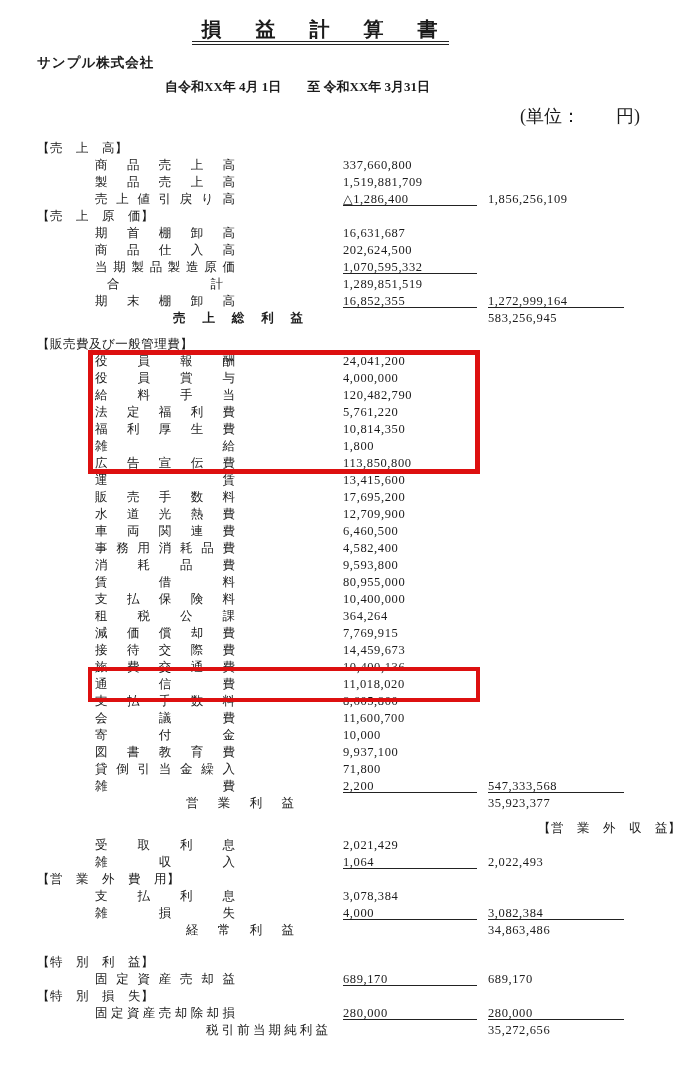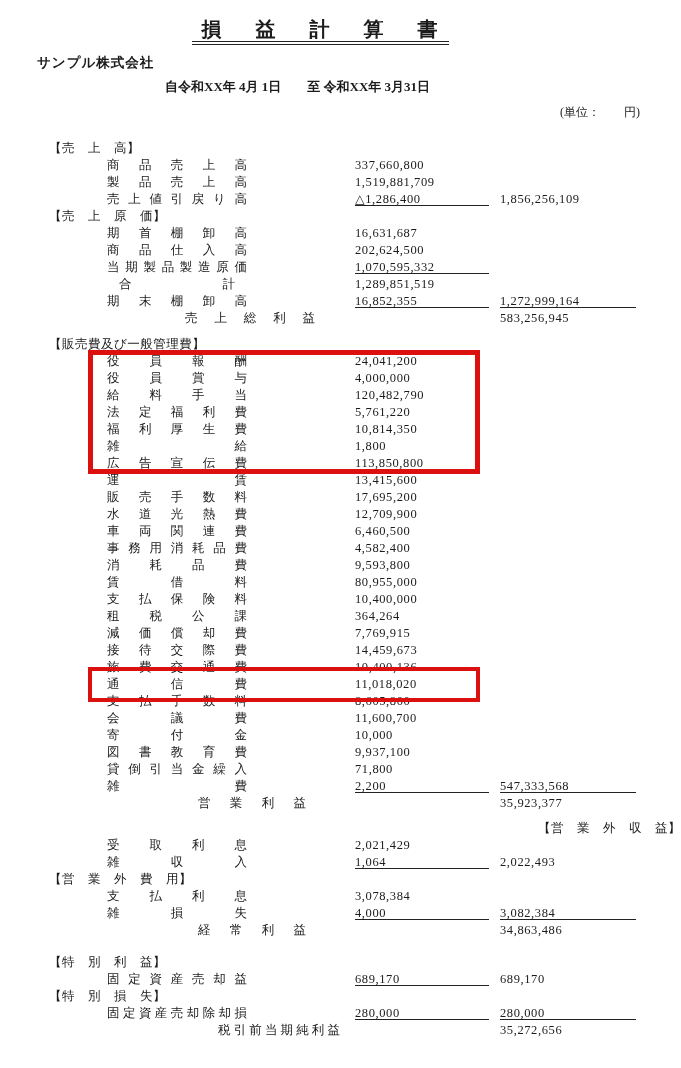--- a/index.html
+++ b/index.html
@@ -8,36 +8,36 @@
     background:#fff; color:#1b1b1b;
     font-family:"Liberation Serif","DejaVu Serif",serif;
   }
   .title-wrap { position:absolute; top:16px; left:0; width:640px; text-align:center; }
   .title-wrap span {
     font-size:20px; font-weight:bold; letter-spacing:7px;
     border-bottom:4px double #222; padding:0 4px 1px 10px;
   }
   .company { position:absolute; top:54px; left:37px; font-size:13.5px; font-weight:bold; letter-spacing:1px; }
   .period  { position:absolute; top:78px; left:165px; font-size:13px; font-weight:bold; }
-  .unit    { position:absolute; top:104px; right:41px; font-size:12px;text-align:center; }
+  .unit    { position:absolute; top:104px; right:41px; font-size:18px;text-align:center; }
 
   .rows { position:absolute; top:140px; left:0; width:681px; }
-  .row  { position:relative; height:17px; line-height:17px; font-size:12.5px; white-space:nowrap;margin-left:12px; }
+  .row  { position:relative; height:17px; line-height:17px; font-size:12.5px; white-space:nowrap; }
   .gap9  { margin-top:9px; }
   .gap8  { margin-top:8px;text-align:right; }
   .gap15 { margin-top:15px; }
 
   .lab { display:inline-block; vertical-align:top; }
   .lab.section { margin-left:37px; letter-spacing:0.5px; }
   .lab.item, .lab.inset, .lab.total5, .lab.total4, .lab.total8 {
     text-align:justify; text-align-last:justify; -moz-text-align-last:justify;
   }
   .lab.item   { margin-left:95px;  width:140px; }
   .lab.inset  { margin-left:95px;  width:116px; padding:0 12px; }
-  .lab.total5 { margin-left:173px; width:130px; }
+  .lab.total5 { margin-left:173px; width:130px;font-weight:bold; }
   .lab.total4 { margin-left:186px; width:108px; }
   .lab.total8 { margin-left:206px; width:122px; }
 
   .c1, .c2 {
     position:absolute; top:0; height:15px; line-height:16px;
     text-align:left; letter-spacing:0.6px; box-sizing:border-box;
   }
   .c1 { left:343px; width:134px; padding-right:7px; }
   .c2 { left:488px; width:136px; padding-right:3px; }
   .u  { border-bottom:1.4px solid #222; }

